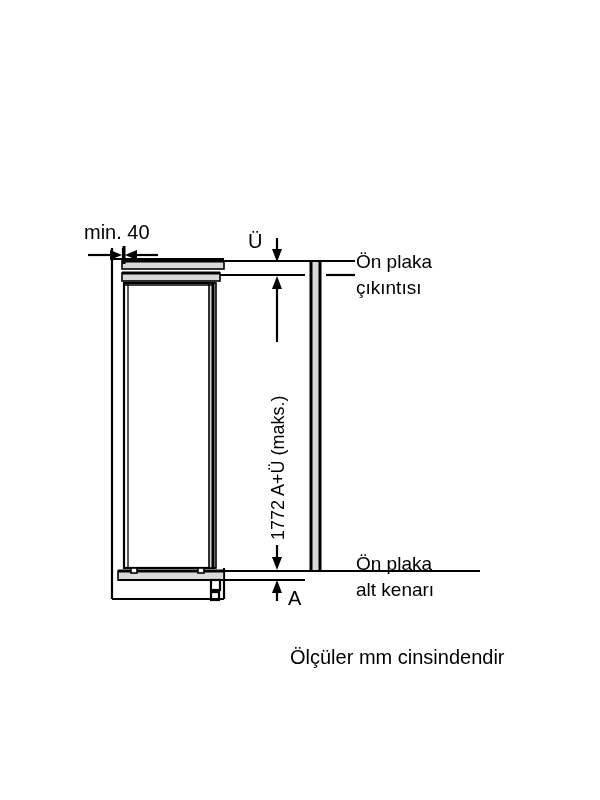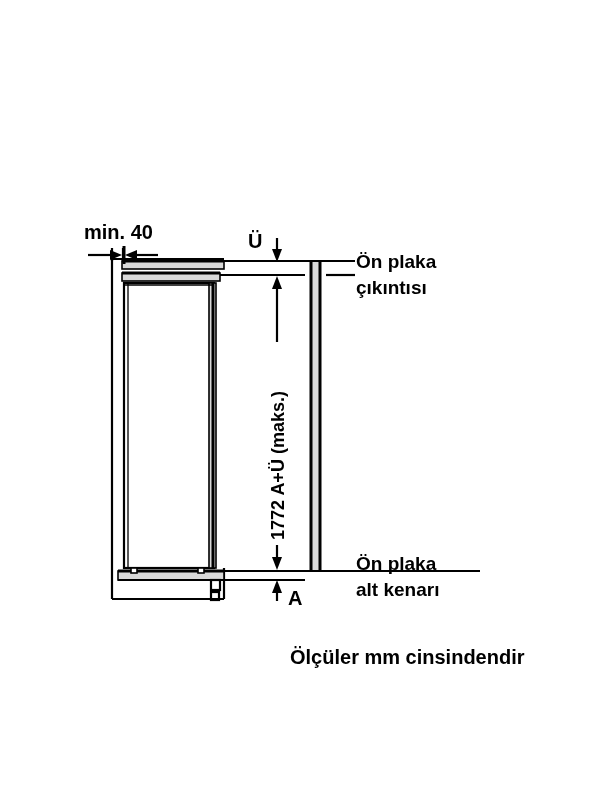--- a/index.html
+++ b/index.html
@@ -13,21 +13,20 @@
     font-family: "Liberation Sans", sans-serif;
     overflow: hidden;
     position: relative;
   }
   #drawing-root {
     position: absolute;
     left: 0;
     top: 0;
     width: 508px;
     height: 800px;
-    font-weight: bold;
   }
   svg {
     display: block;
   }
   .lbl {
     font-family: "Liberation Sans", sans-serif;
     fill: #000000;
     font-size: 20px;
   }
   .lbl-sm {

